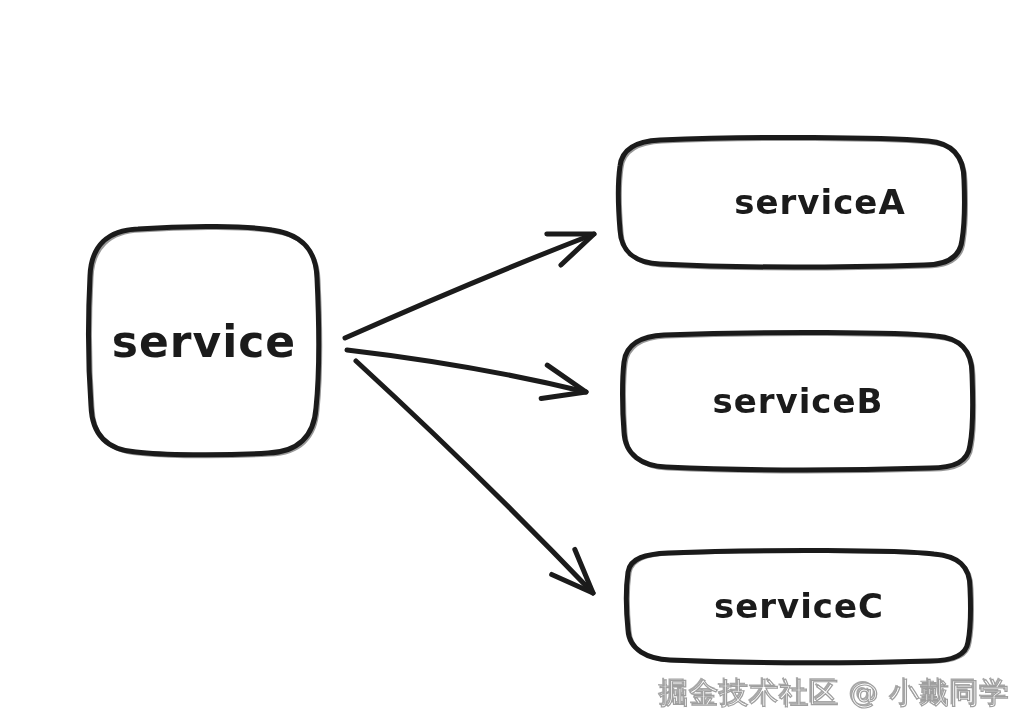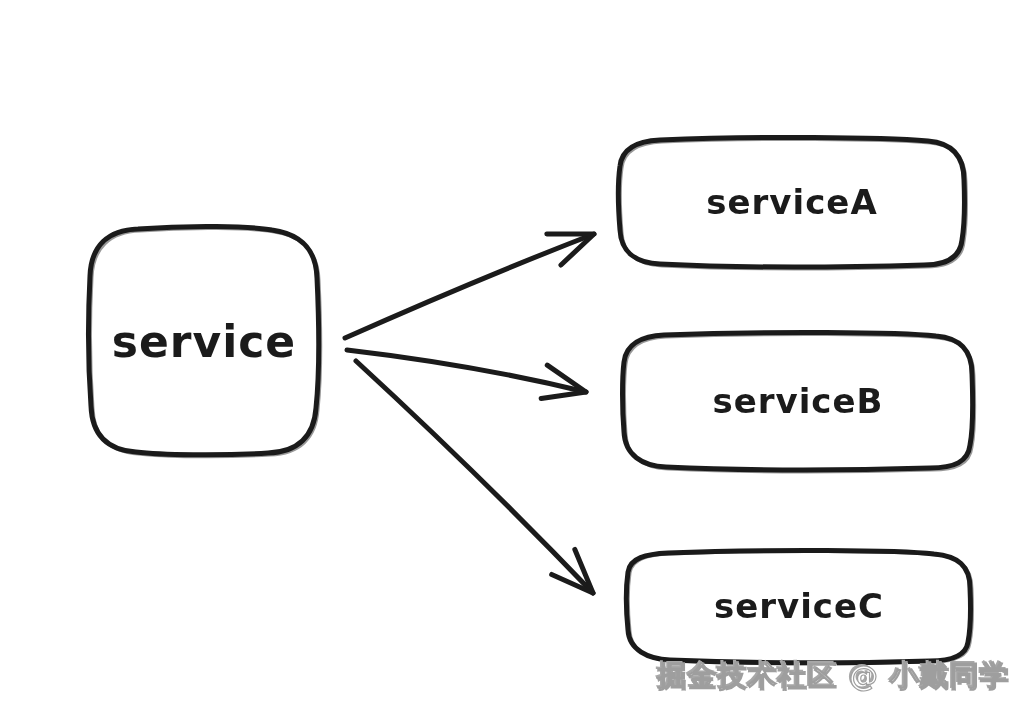--- a/index.html
+++ b/index.html
@@ -23,29 +23,29 @@
     position: absolute;
     display: flex;
     align-items: center;
     justify-content: center;
     color: #1b1b1b;
     font-weight: bold;
     letter-spacing: 1px;
     pointer-events: none;
   }
   .label-service  { left: 90px;  top: 227px; width: 228px; height: 228px; font-size: 44px; }
-  .label-serviceA { left: 618px; top: 137px; width: 348px; height: 130px; font-size: 34px; }
+  .label-serviceA { left: 646px; top: 137px; width: 348px; height: 130px; font-size: 34px; }
   .label-serviceB { left: 622px; top: 332px; width: 352px; height: 137px; font-size: 34px; }
   .label-serviceC { left: 626px; top: 550px; width: 346px; height: 112px; font-size: 34px; }
   .watermark {
     position: absolute;
     right: 12px;
-    bottom: 27px;
+    bottom: 10px;
     font-size: 29px;
-    font-weight: bold;
+    font-weight: normal;
     letter-spacing: 1px;
     color: #ffffff;
     -webkit-text-stroke: 1.2px #9e9e9e;
     text-shadow: -2px -2px 0 #a8a8a8, 1px 1px 0 #ffffff;
     pointer-events: none;
     text-align: right;
   }
 </style>
 </head>
 <body>

